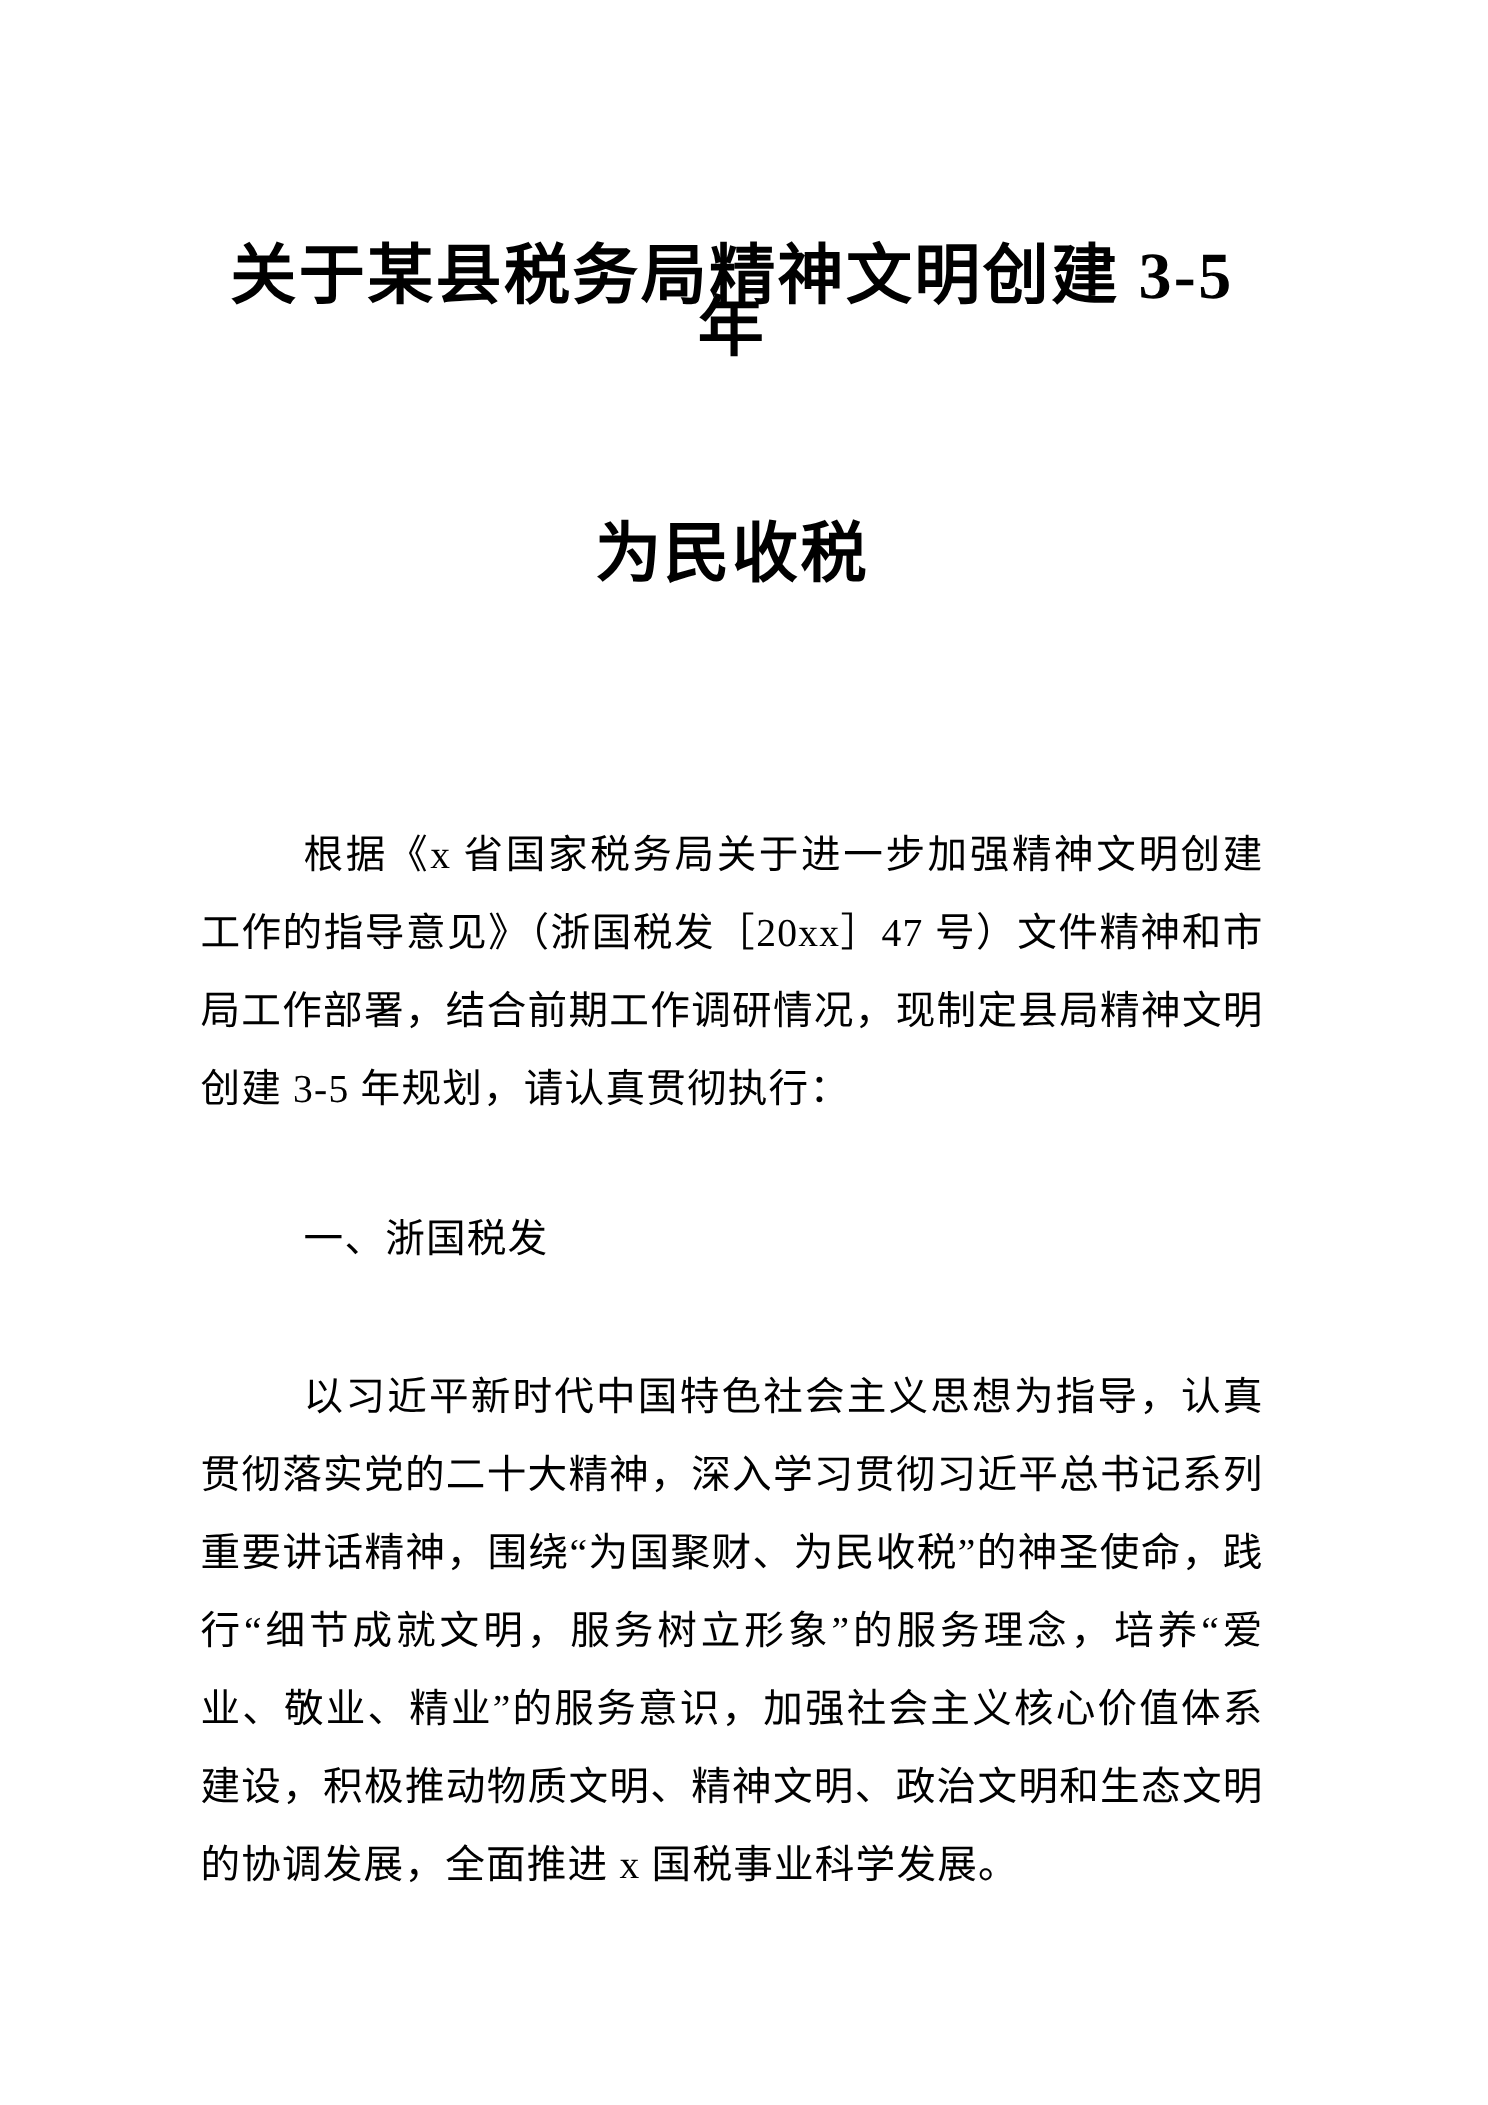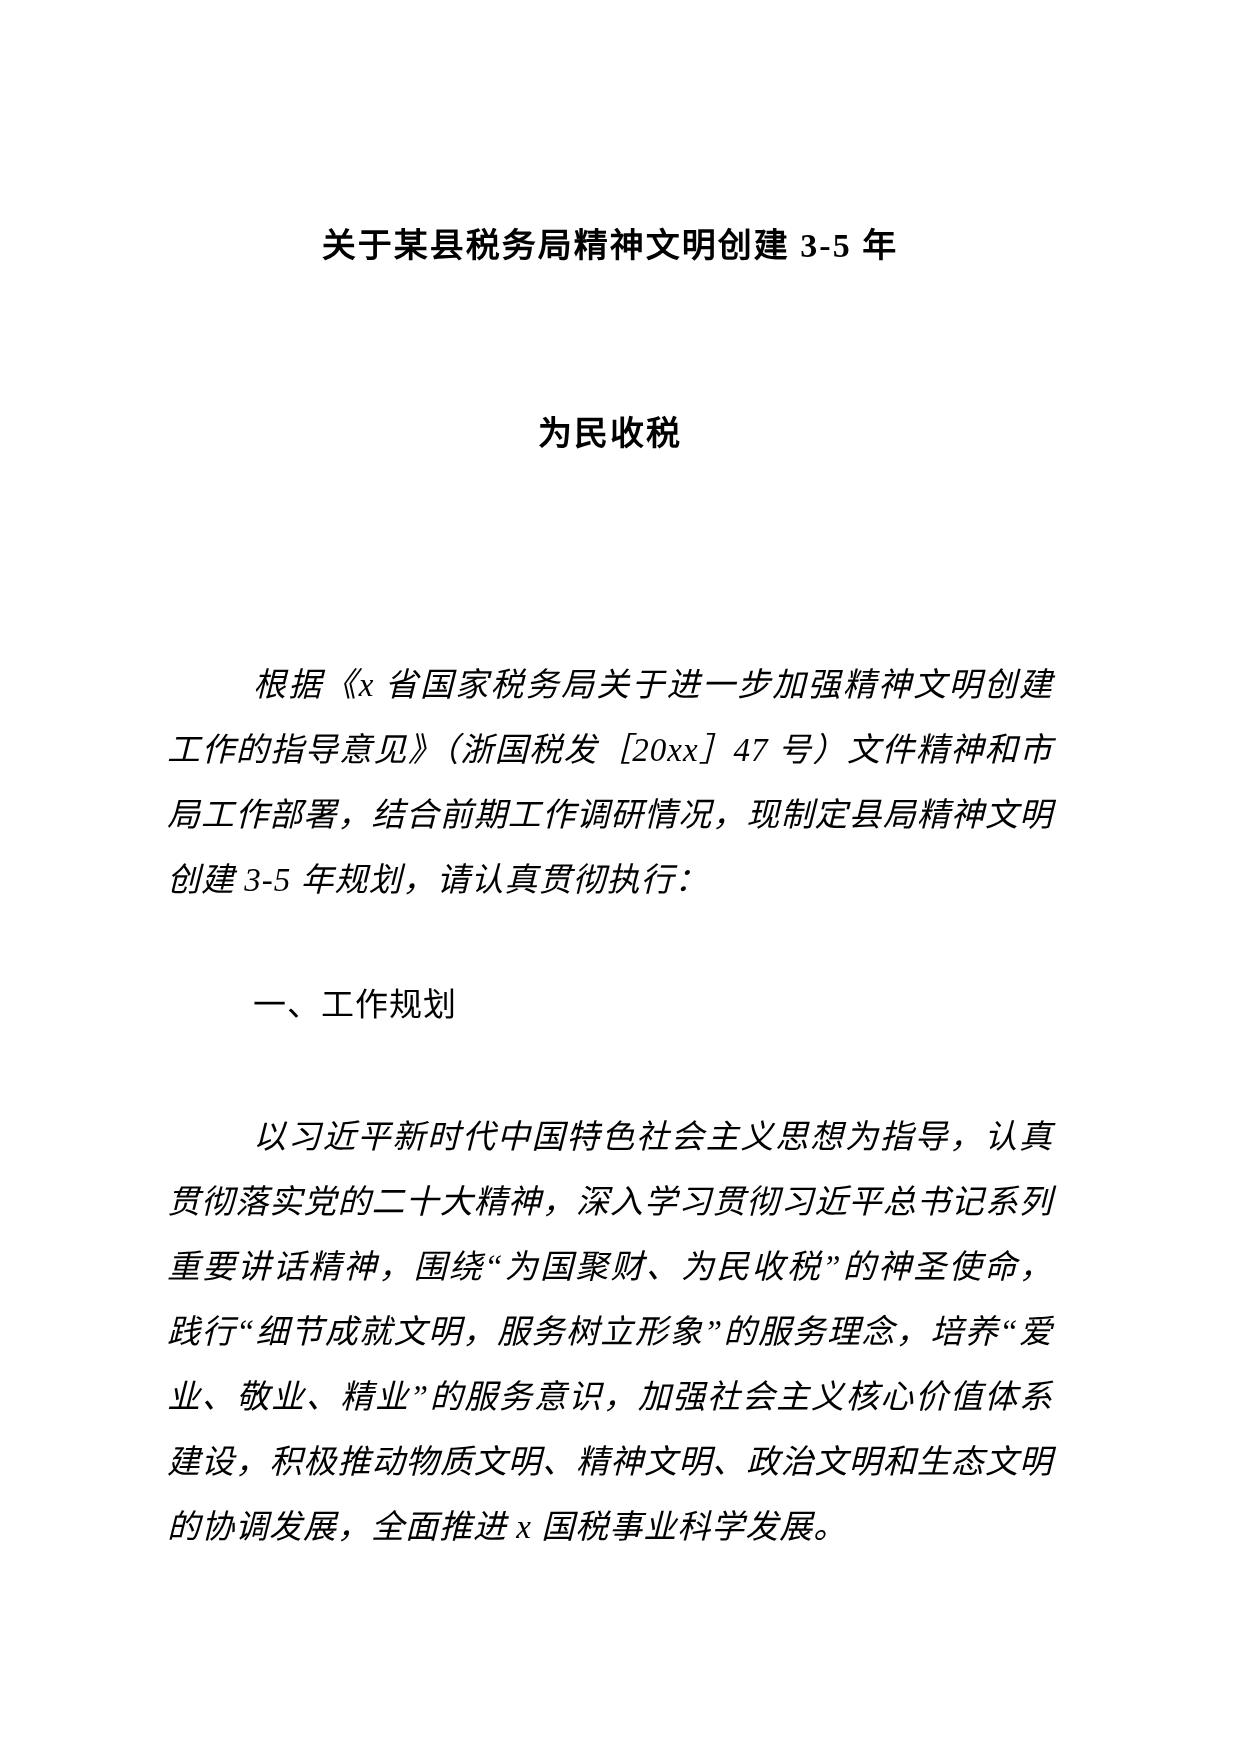--- a/index.html
+++ b/index.html
@@ -15,42 +15,41 @@
     color: #000000;
     overflow: hidden;
     
     font-family: "Liberation Serif", "DejaVu Serif", sans-serif;
   }
   .content {
     margin-left: 167px;
     margin-right: 187px; 
   }
   .doc-title {
-    margin: 16px;
-    font-size: 34px;
+    margin: 0;
+    font-size: 55px;
     line-height: 44px;
     font-weight: bold;
     text-align: center;
     letter-spacing: 2px;
   }
   .doc-title.line-1 {
     padding-top: 208px;
   }
   .doc-title.line-2 {
     margin-top: 144px;
   }
   .body-para {
     margin: 0;
     font-size: 33px;
     line-height: 65px;
     text-align: justify;
     text-justify: inter-ideograph;
     text-indent: 86px;
     letter-spacing: 1px;
-    font-style: italic;
   }
   .para-1 {
     margin-top: 197px;
   }
   .section-heading {
     margin: 60px 0 0 0;
     font-size: 33px;
     line-height: 65px;
     font-weight: normal;
     text-indent: 86px;
@@ -65,18 +64,18 @@
 
 <div class="page">
   <div class="content">
 
     <h1 class="doc-title line-1">关于某县税务局精神文明创建 3-5 年</h1>
 
     <h1 class="doc-title line-2">为民收税</h1>
 
     <p class="body-para para-1">根据《x 省国家税务局关于进一步加强精神文明创建工作的指导意见》（浙国税发［20xx］47 号）文件精神和市局工作部署，结合前期工作调研情况，现制定县局精神文明创建 3-5 年规划，请认真贯彻执行：</p>
 
-    <h2 class="section-heading">一、工作规划</h2>
+    <h2 class="section-heading">一、浙国税发</h2>
 
     <p class="body-para para-2">以习近平新时代中国特色社会主义思想为指导，认真贯彻落实党的二十大精神，深入学习贯彻习近平总书记系列重要讲话精神，围绕“为国聚财、为民收税”的神圣使命，践行“细节成就文明，服务树立形象”的服务理念，培养“爱业、敬业、精业”的服务意识，加强社会主义核心价值体系建设，积极推动物质文明、精神文明、政治文明和生态文明的协调发展，全面推进 x 国税事业科学发展。</p>
 
   </div>
 </div>
 
 </body></html>

